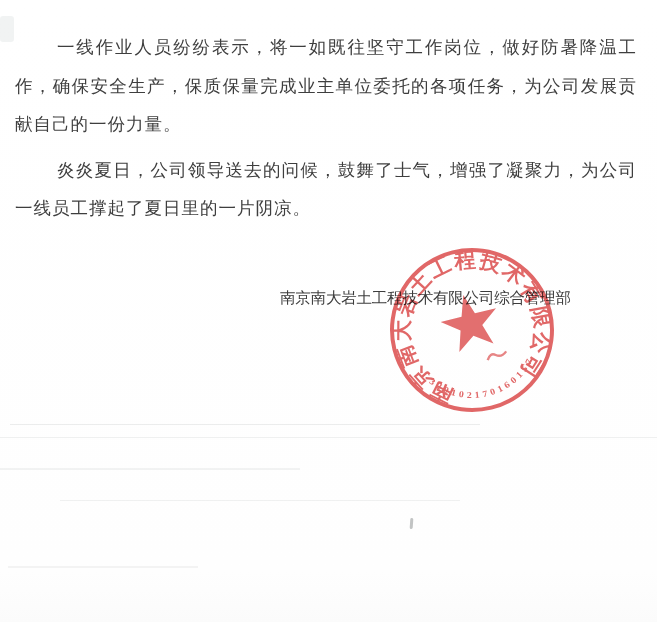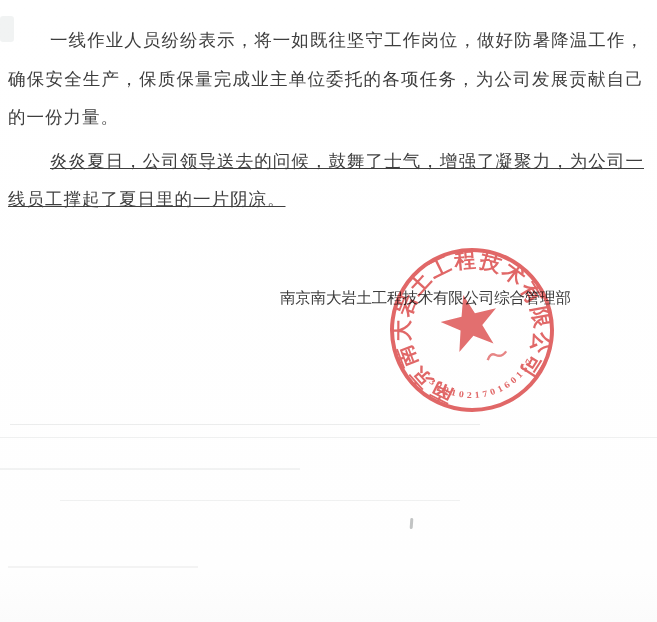--- a/index.html
+++ b/index.html
@@ -17,22 +17,22 @@
   .doc-text {
     position:absolute;
     left:8px; top:21px; width:636px;
     color:#3e3e3e;
     font-size:17.5px;
     line-height:38.5px;
     letter-spacing:1px;
     text-align:justify;
     text-justify:inter-character;
   }
-  .doc-text p { margin:0; text-indent:42px; }
-  .doc-text p + p { margin-top:5px;text-decoration:underline; }
+  .doc-text p { margin:7px; text-indent:42px; }
+  .doc-text p + p { margin-top:5px; }
 
   .sig-line {
     position:absolute;
     left:280px; top:288px;
     color:#3c3c3c;
     font-size:15.5px;
     letter-spacing:-0.2px;
     white-space:nowrap;
   }
   .date-line {

